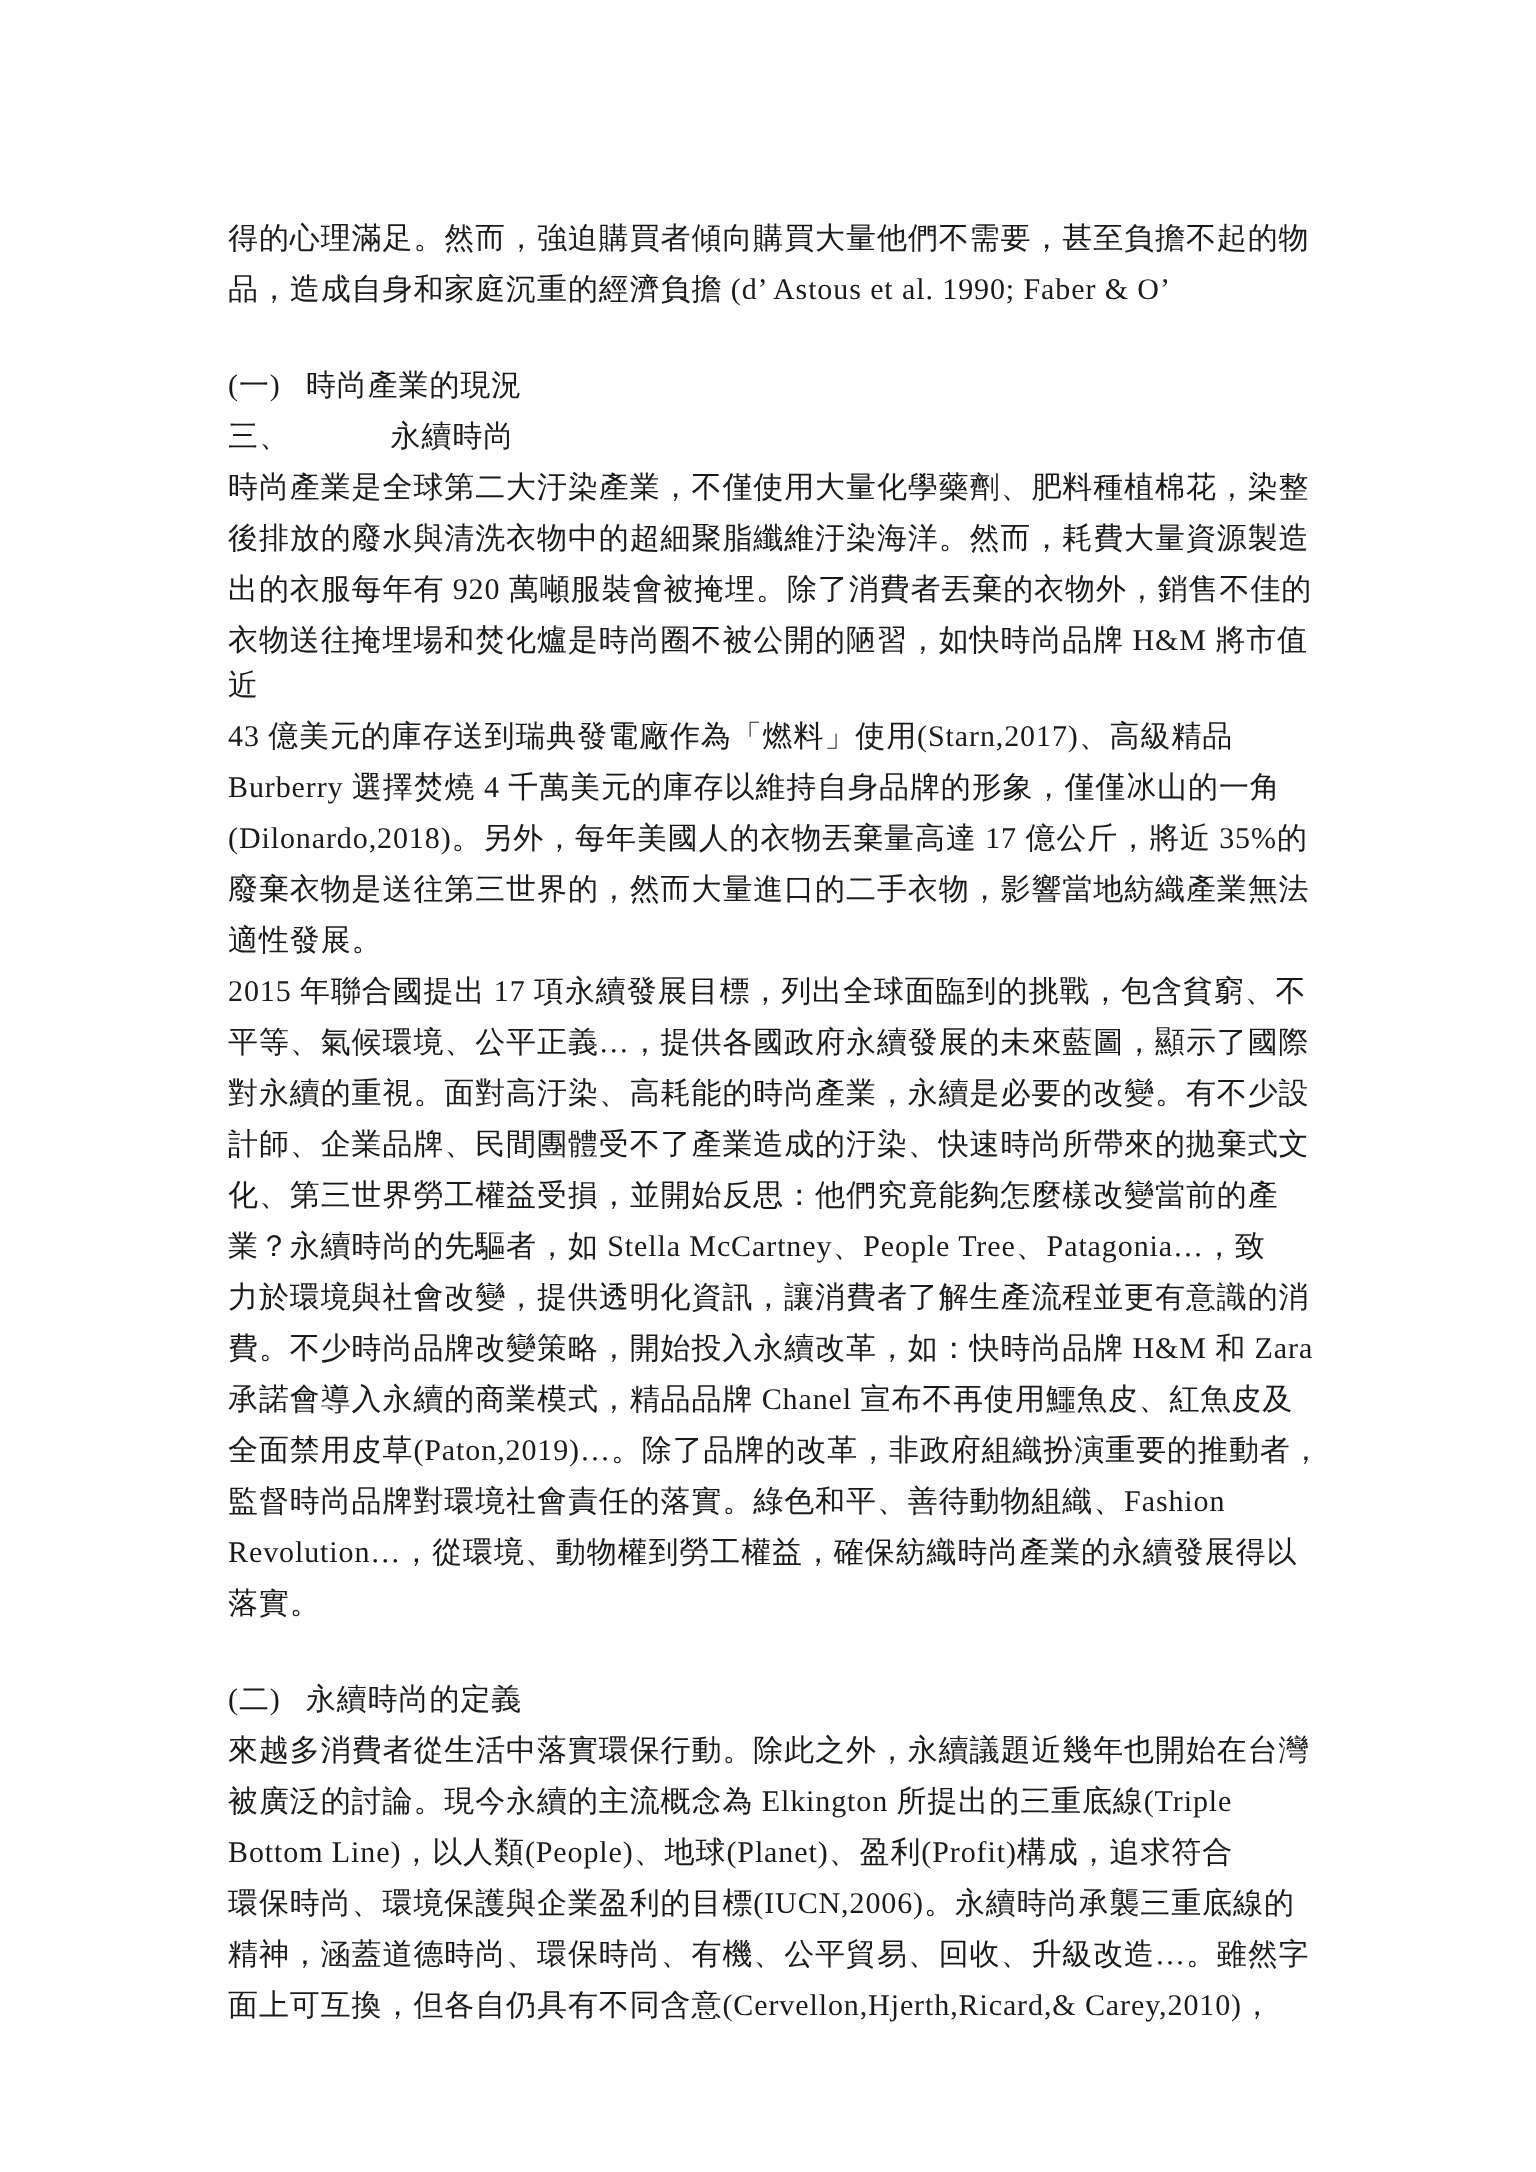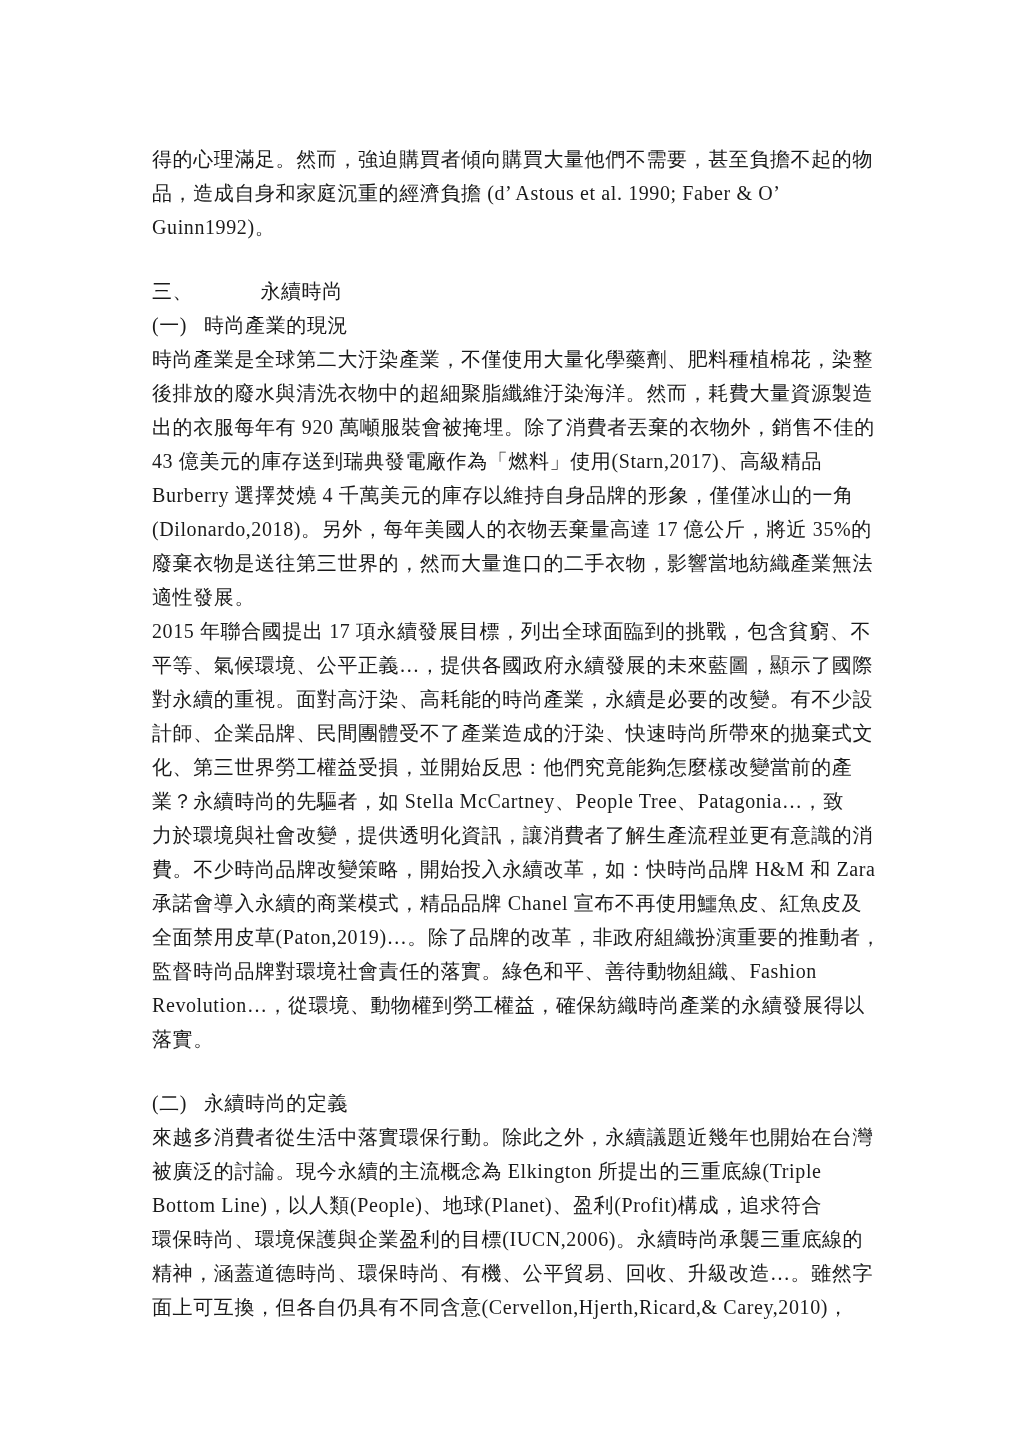--- a/index.html
+++ b/index.html
@@ -44,27 +44,27 @@
     letter-spacing: 0.5px;
   }
 </style>
 </head>
 <body>
 
 <div class="page">
   <div class="content">
       <div class="line body">得的心理滿足。然而，強迫購買者傾向購買大量他們不需要，甚至負擔不起的物</div>
       <div class="line body">品，造成自身和家庭沉重的經濟負擔 (d’ Astous et al. 1990; Faber &amp; O’</div>
-      <div class="line body">Guinn1992)。</div>
       <div class="line blank"></div>
+      <div class="line subheading">(一)   時尚產業的現況</div>
       <div class="line heading">三、            永續時尚</div>
-      <div class="line subheading">(一)   時尚產業的現況</div>
       <div class="line body">時尚產業是全球第二大汙染產業，不僅使用大量化學藥劑、肥料種植棉花，染整</div>
       <div class="line body">後排放的廢水與清洗衣物中的超細聚脂纖維汙染海洋。然而，耗費大量資源製造</div>
       <div class="line body">出的衣服每年有 920 萬噸服裝會被掩埋。除了消費者丟棄的衣物外，銷售不佳的</div>
+      <div class="line body">衣物送往掩埋場和焚化爐是時尚圈不被公開的陋習，如快時尚品牌 H&amp;M 將市值近</div>
       <div class="line body">43 億美元的庫存送到瑞典發電廠作為「燃料」使用(Starn,2017)、高級精品</div>
       <div class="line body">Burberry 選擇焚燒 4 千萬美元的庫存以維持自身品牌的形象，僅僅冰山的一角</div>
       <div class="line body">(Dilonardo,2018)。另外，每年美國人的衣物丟棄量高達 17 億公斤，將近 35%的</div>
       <div class="line body">廢棄衣物是送往第三世界的，然而大量進口的二手衣物，影響當地紡織產業無法</div>
       <div class="line body">適性發展。</div>
       <div class="line body">2015 年聯合國提出 17 項永續發展目標，列出全球面臨到的挑戰，包含貧窮、不</div>
       <div class="line body">平等、氣候環境、公平正義…，提供各國政府永續發展的未來藍圖，顯示了國際</div>
       <div class="line body">對永續的重視。面對高汙染、高耗能的時尚產業，永續是必要的改變。有不少設</div>
       <div class="line body">計師、企業品牌、民間團體受不了產業造成的汙染、快速時尚所帶來的拋棄式文</div>
       <div class="line body">化、第三世界勞工權益受損，並開始反思：他們究竟能夠怎麼樣改變當前的產</div>

